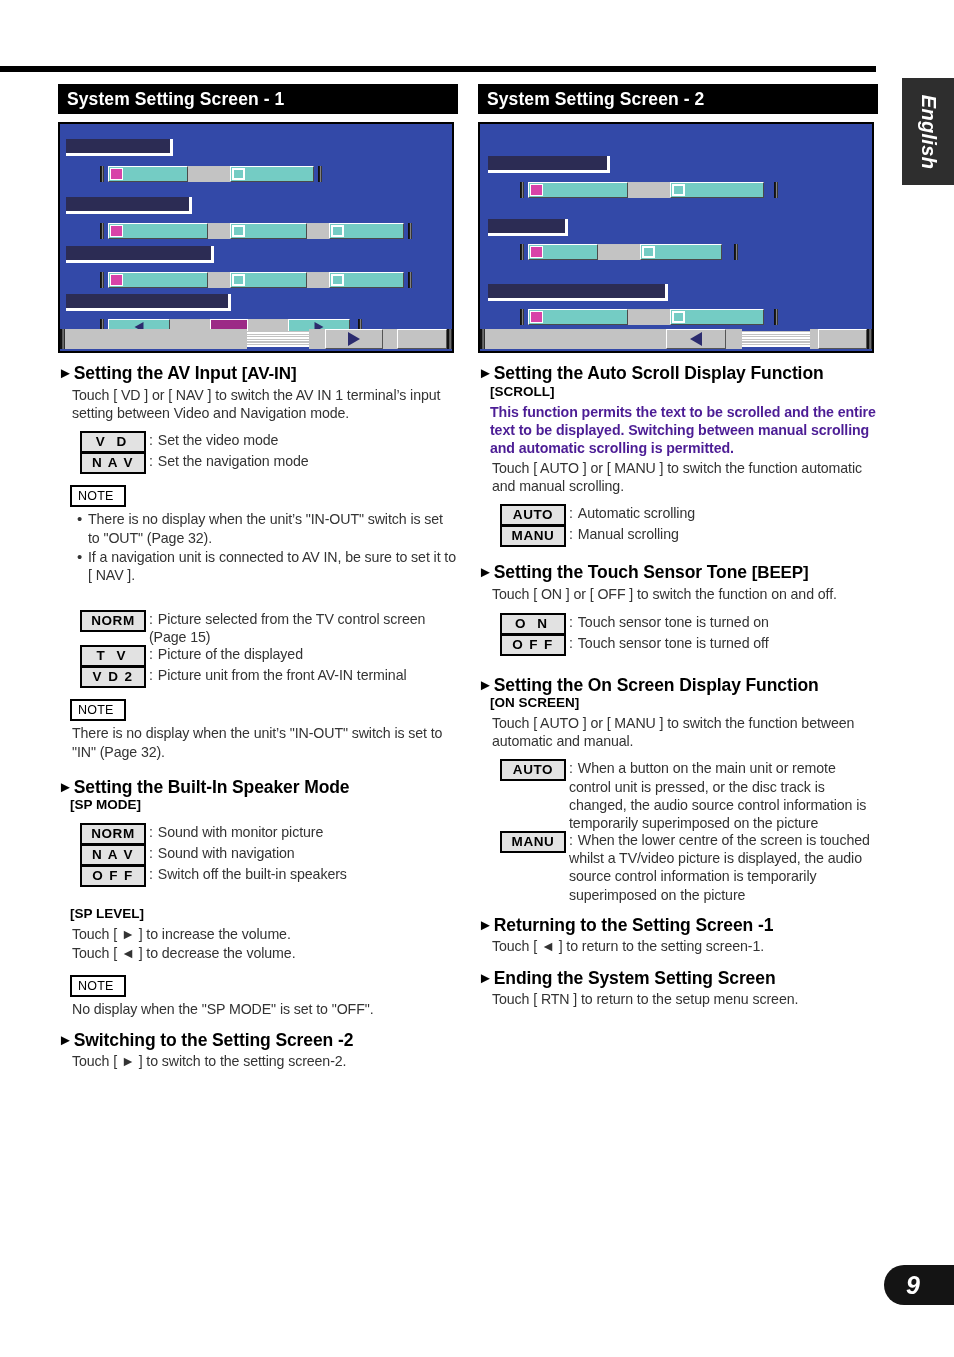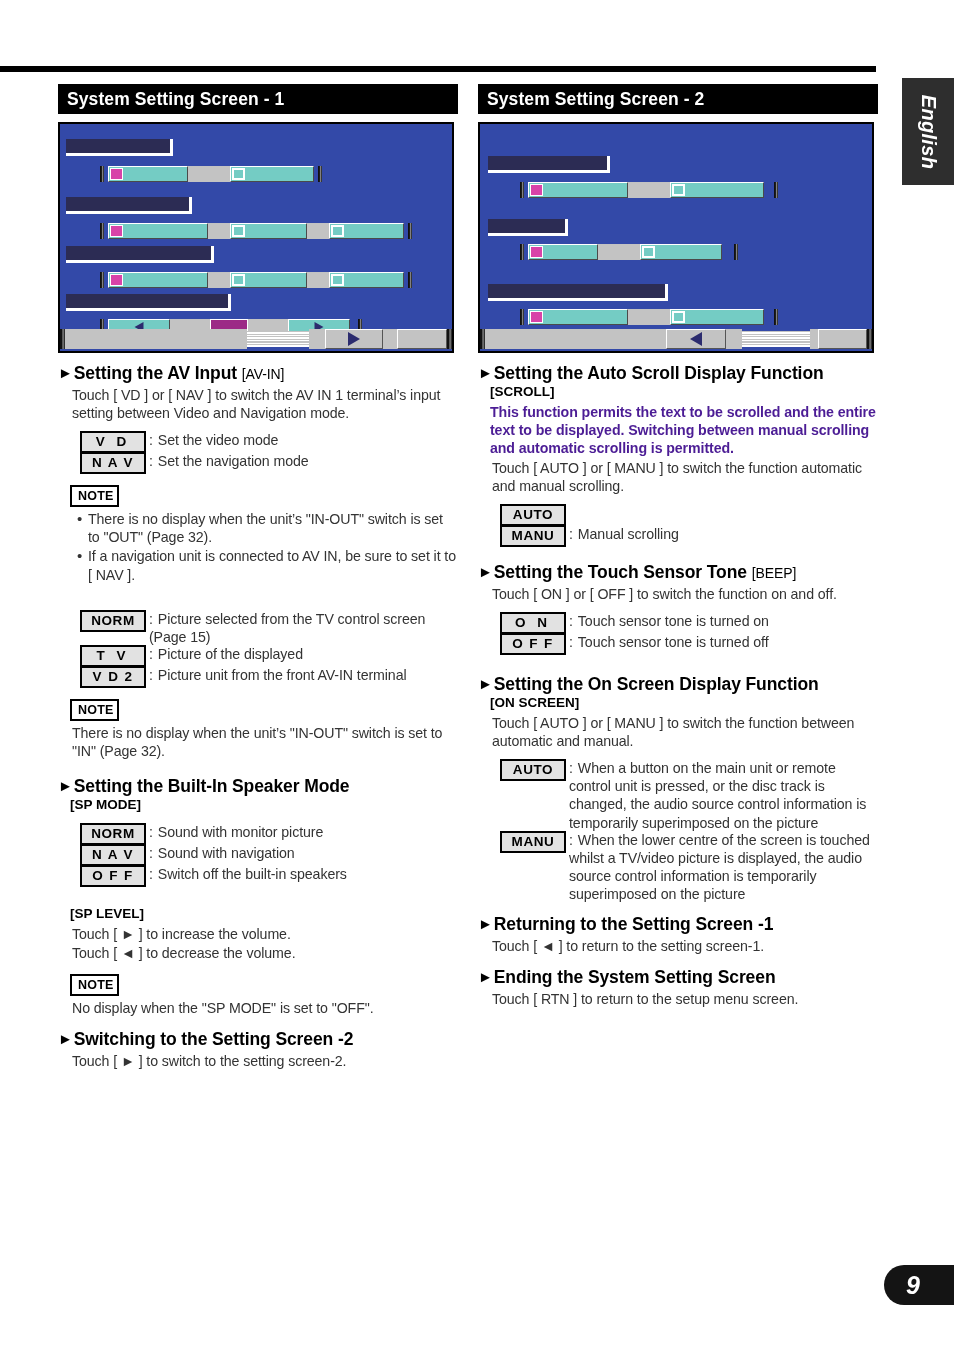--- a/index.html
+++ b/index.html
@@ -229,22 +229,22 @@
     line-height: 1.18;
     letter-spacing: -0.1px;
   }
   h2.heading .arrow {
     display: inline-block;
     font-size: 15px;
     margin-right: 1px;
     transform: translateY(-1px);
   }
   h2.heading .tag-inline {
-    font-size: 14px;
-    font-weight: normal;
+    font-size: 17px;
+    font-weight: bold;
     letter-spacing: -0.1px;
   }
   .subtag {
     font-size: 13.5px;
     font-weight: bold;
     margin: 0 0 0 12px;
     line-height: 1.25;
   }
 
   p.para {
@@ -292,24 +292,24 @@
     color: #333;
     padding-left: 3px;
     letter-spacing: -0.1px;
   }
   .keydesc .colon { margin-right: 5px; }
 
   
   .note-box {
     display: inline-block;
     border: 2px solid #000;
-    font-weight: bold;
+    font-weight: normal;
     font-size: 12.5px;
     line-height: 13px;
-    padding: 3px 3px 2px 6px;
+    padding: 3px 10px 2px 6px;
     margin: 12px 16px 3px 12px;
     letter-spacing: 0.2px;
   }
   ul.note-list {
     margin: 0 0 0 16px;
     padding: 0 0 0 14px;
     list-style: none;
   }
   ul.note-list li {
     position: relative;
@@ -595,20 +595,21 @@
     <h2 class="heading">
       <span class="arrow">►</span><span>Setting the Auto Scroll Display Function</span>
     </h2>
     <div class="subtag">[SCROLL]</div>
     <p class="para bold">This function permits the text to be scrolled and the entire text to be displayed. Switching between manual scrolling and automatic scrolling is permitted.</p>
     <p class="para">Touch [ AUTO ] or [ MANU ] to switch the function automatic and manual scrolling.</p>
 
     <div class="keylist">
       <div class="keyitem">
         <div class="keycap narrow">AUTO</div>
+        <div class="keydesc"><span class="colon">:</span><span>Automatic scrolling</span></div>
       </div>
       <div class="keyitem">
         <div class="keycap narrow">MANU</div>
         <div class="keydesc"><span class="colon">:</span><span>Manual scrolling</span></div>
       </div>
     </div>
 
     <div class="sp-16"></div>
 
     <h2 class="heading">

